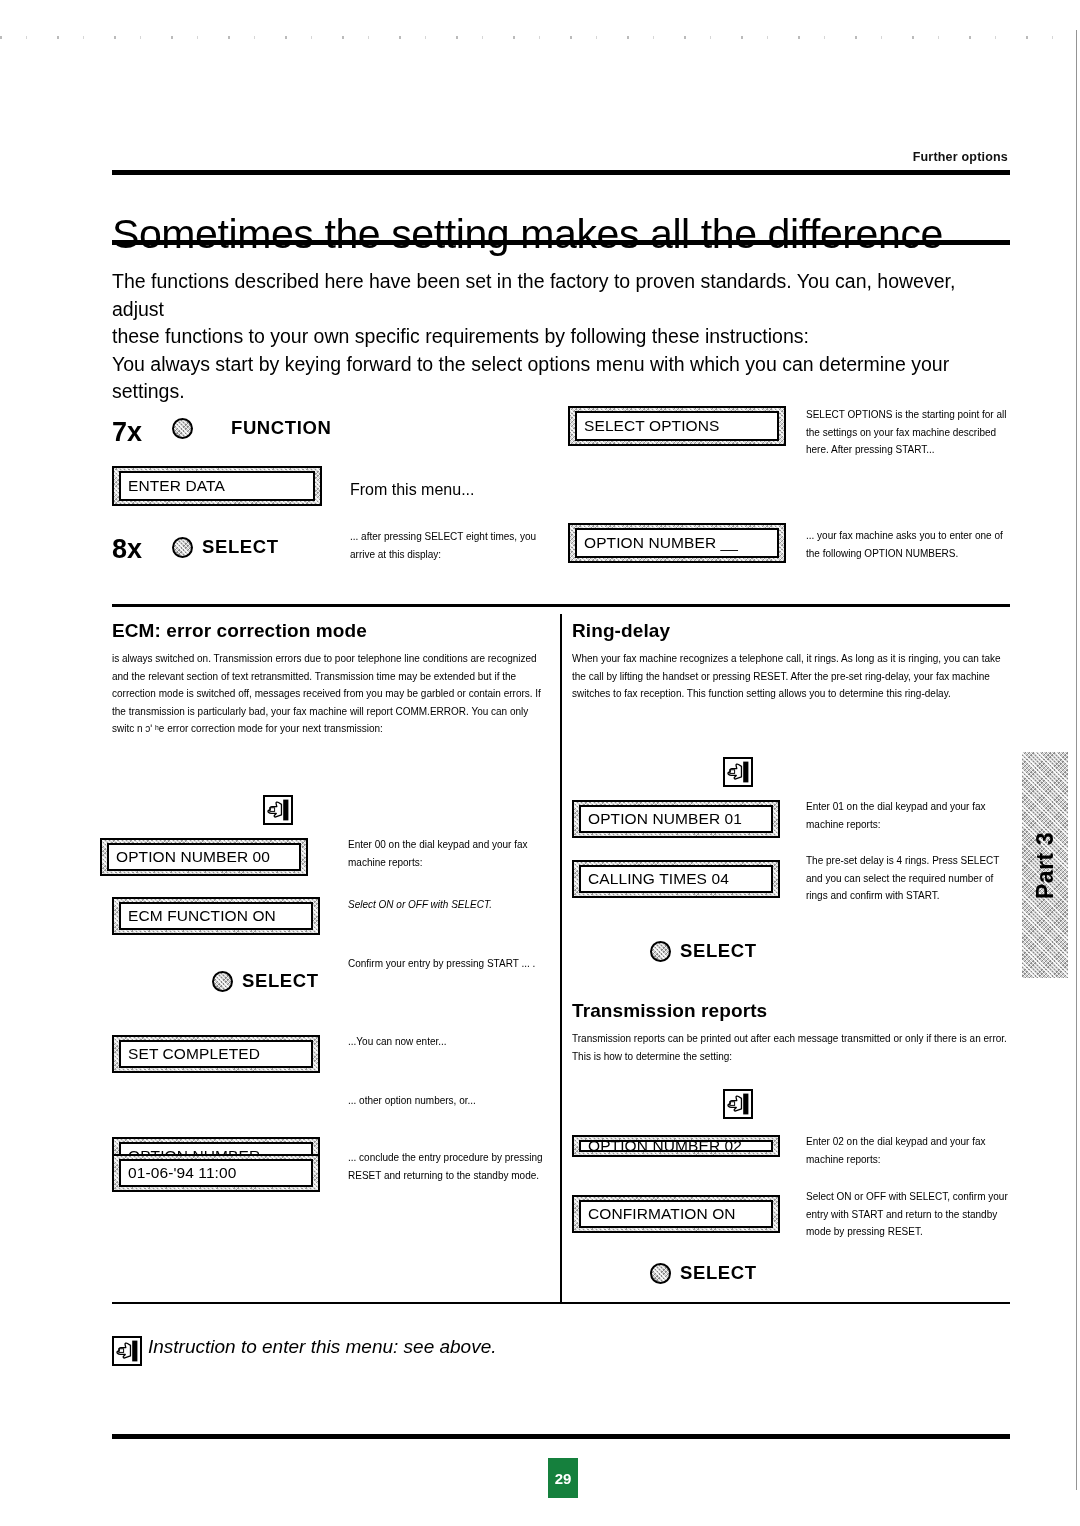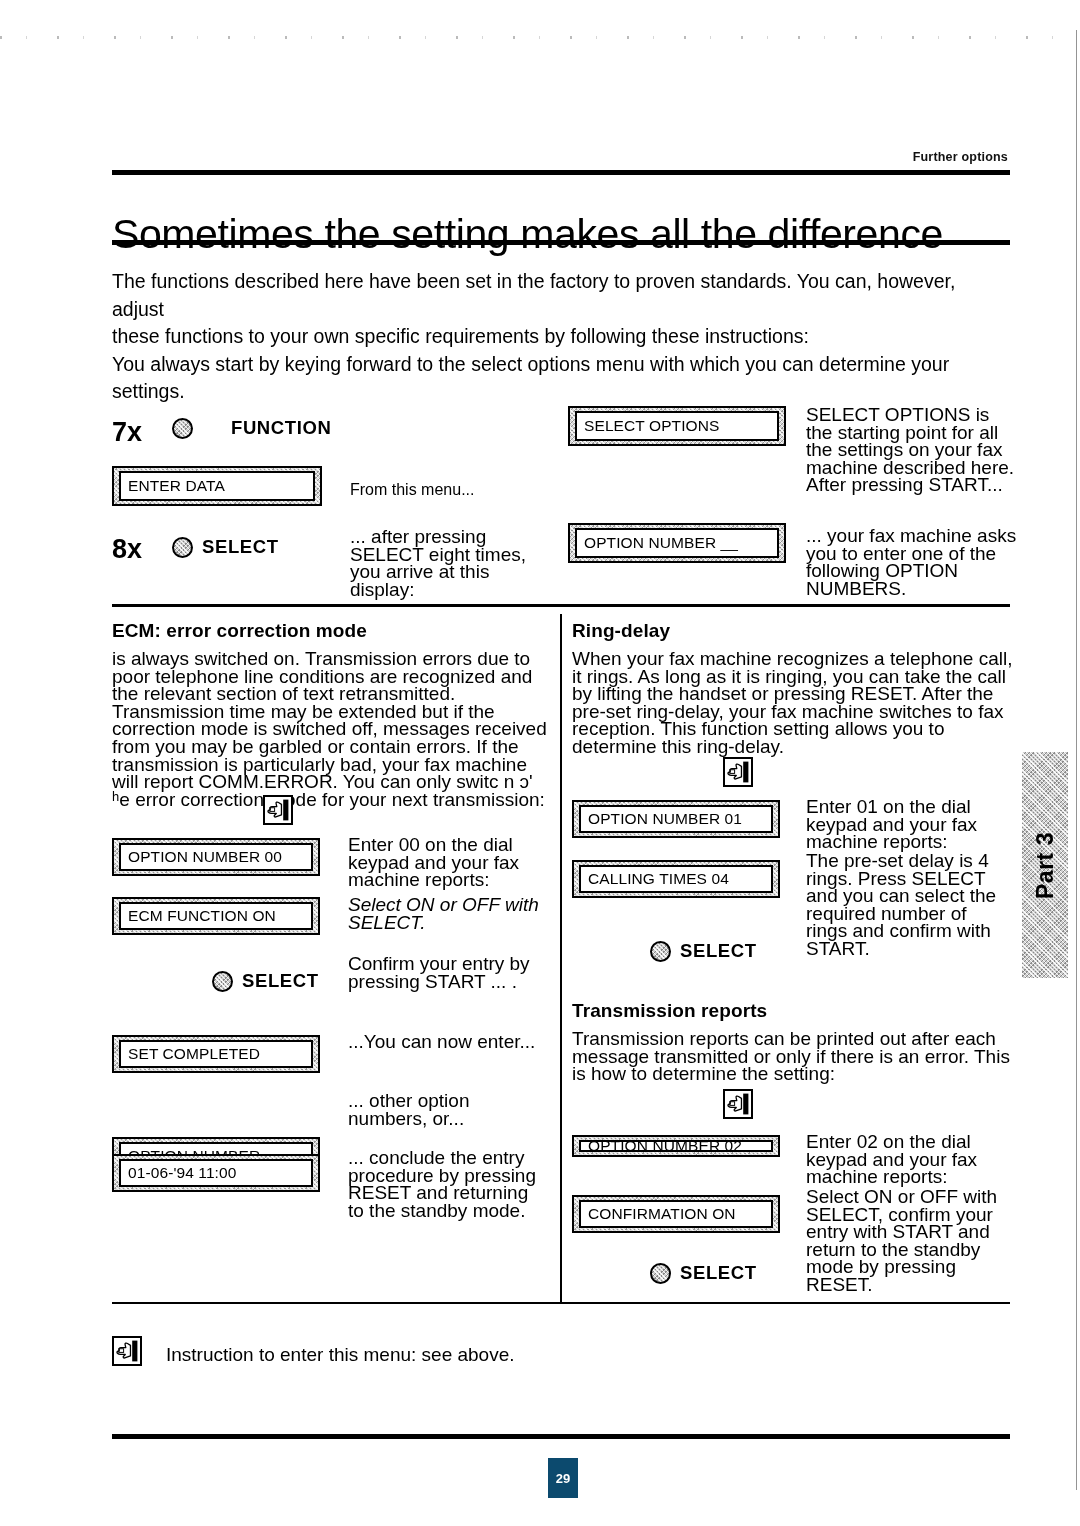--- a/index.html
+++ b/index.html
@@ -75,21 +75,21 @@
   .intro {
     position: absolute;
     left: 112px; top: 268px;
     width: 900px;
     font-size: 19.5px;
     line-height: 27.5px;
   }
   .intro p { margin: 0; }
 
   
-  .body-text { font-size: 19px; line-height: 17.6px; }
+  .body-text { font-size: 10px; line-height: 17.6px; }
   .side-text { font-size: 16px; line-height: 19.4px; margin-top: 8px; }
 
   
   .lcd {
     position: absolute;
     border: 2px solid #000;
     background-color: #d8d8d8;
     background-image:
       repeating-linear-gradient(45deg, rgba(255,255,255,.85) 0 1px, transparent 1px 3px),
       repeating-linear-gradient(-45deg, rgba(0,0,0,.30) 0 1px, transparent 1px 3px);
@@ -196,34 +196,35 @@
     font-weight: bold;
     white-space: nowrap;
     letter-spacing: .5px;
   }
 
   
   .footer-note {
     position: absolute;
     left: 112px; top: 1336px;
     display: flex;
-    align-items: flex-end;
-    gap: 24px;
+    align-items: flex-start;
+    gap: 6px;
+    font-style: italic;
   }
   .footer-note .note-text { font-size: 19px; }
   .page-number {
     position: absolute;
     left: 548px; top: 1458px;
     width: 30px; height: 40px;
-    background: #0c4a6e;
+    background: #15803d;
     color: #fff;
     display: flex;
     align-items: center;
     justify-content: center;
-    font-size: 13px;
+    font-size: 15px;
     font-weight: bold;
   }
 </style>
 </head>
 <body>
 
 <div class="page">
 
   <div class="scan-speckle-top"></div>
   <div class="scan-edge-right"></div>
@@ -275,21 +276,21 @@
   <div class="body-text" style="position:absolute; left:112px; top:650px; width:436px;">is always switched on.  Transmission errors due to poor telephone line conditions are recognized and the relevant section of text retransmitted.  Transmission time may be extended but if the correction mode is switched off, messages received from you may be garbled or contain errors.  If the transmission is particularly bad, your fax machine will report COMM.ERROR. You can only switc n ɔʹ ʰe error correction mode for your next transmission:</div>
 
   <div class="hand-icon" style="left:263px; top:795px;">
     <svg viewBox="0 0 30 30" aria-hidden="true">
       <path d="M21 3 L21 27 L27 27 L27 3 Z" fill="#000"></path>
       <path d="M6 15 C4 15 3 16 3.6 17.2 C4.2 18.4 8 19 10 19 L13 19 L11 21 C10 22 11 23.4 12.4 23 L19 20.6 L19 8.5 L15.6 6.4 C14 5.4 12.4 6 12.8 7.6 L13.6 11 L8 11 C6.4 11 5.6 12 6 13 Z" fill="none" stroke="#000" stroke-width="1.5" stroke-linejoin="round"></path>
       <rect x="5.5" y="12.4" width="5.6" height="4.2" fill="none" stroke="#000" stroke-width="1.1"></rect>
     </svg>
   </div>
 
-  <div class="lcd" style="left:112px; top:838px; width:208px; height:38px;">
+  <div class="lcd" style="left:100px; top:838px; width:208px; height:38px;">
     <div class="lcd-inner">OPTION NUMBER 00</div>
   </div>
   <div class="body-text" style="position:absolute; left:348px; top:836px; width:200px;">Enter 00 on the dial keypad and your fax machine reports:</div>
 
   <div class="lcd" style="left:112px; top:897px; width:208px; height:38px;">
     <div class="lcd-inner">ECM FUNCTION ON</div>
   </div>
   <div class="body-text" style="position:absolute; left:348px; top:896px; width:205px;font-style:italic;">Select ON or OFF with SELECT.</div>
 
   <div class="key" style="left:212px; top:970px;">

